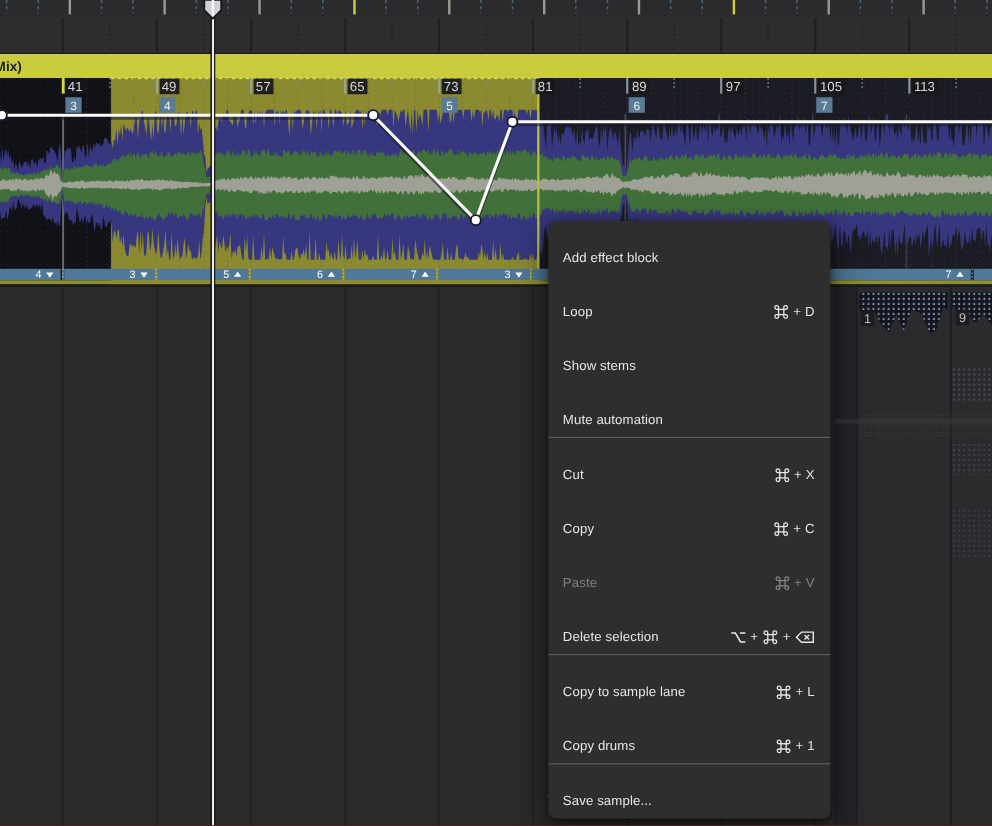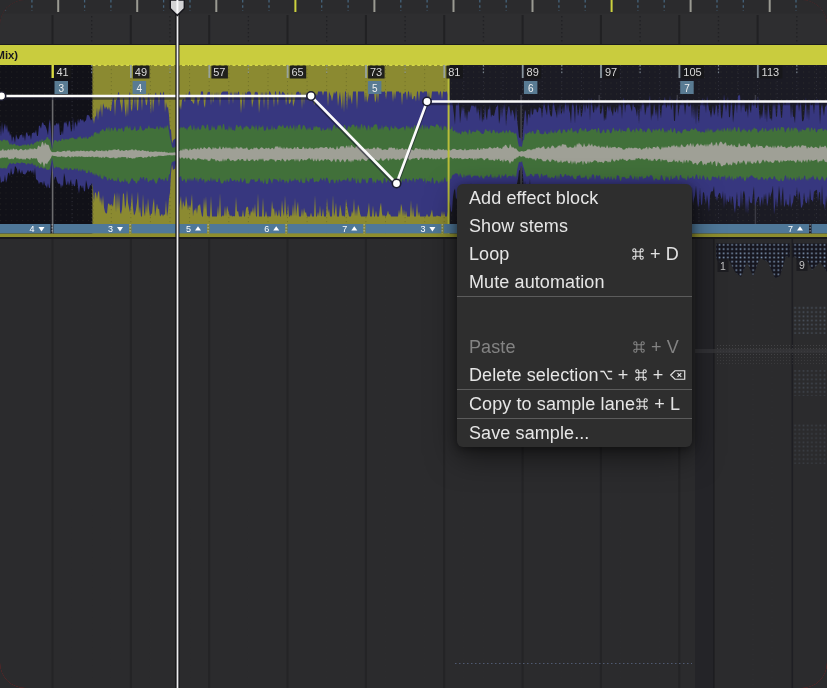--- a/index.html
+++ b/index.html
@@ -1,21 +1,21 @@
 <!DOCTYPE html>
 <html><head><meta charset="utf-8"><style>
 html,body{margin:0;padding:0;background:#2b2b2d;}
-#app{position:relative;width:827px;height:688px;overflow:hidden;font-family:"Liberation Sans",sans-serif;background:#b91c1c;border-radius:25px;}
+#app{position:relative;width:827px;height:688px;overflow:hidden;font-family:"Liberation Sans",sans-serif;background:#b91c1c;}
 #base{position:absolute;left:0;top:0;}
 #menu{position:absolute;left:457px;top:184px;width:235px;background:#2e2e2e;border-radius:6px;
   box-shadow:0 10px 30px rgba(0,0,0,0.5),0 2px 8px rgba(0,0,0,0.4);padding:0;z-index:5;}
-.mi{height:28px;display:flex;align-items:center;justify-content:space-between;padding:0 13px 0 12px;
-  font-size:18px;color:#e6e6e6;white-space:nowrap;letter-spacing:0.15px;}
+.mi{height:28px;display:flex;align-items:center;justify-content:space-between;padding:17px 13px 0 12px;
+  font-size:11px;color:#e6e6e6;white-space:nowrap;letter-spacing:0.15px;}
 .mi .lb{letter-spacing:0.1px;}
-.mi.dim{color:#838383;margin-top:36px;}
+.mi.dim{color:#838383;}
 .sc{display:flex;align-items:center;color:#e3e3e3;}
 .mi.dim .sc{color:#838383;}
 .sc .dim{color:#838383;}
 .sep{height:1px;background:#5c5c5c;}
 .ki{width:14px;height:14px;display:inline-block;}
 </style></head><body>
 <div id="app">
 <div id="base"><svg width="827" height="688" viewBox="0 0 827 688" font-family="Liberation Sans, sans-serif">
 <defs>
 <pattern id="pdots" width="4.2" height="4.2" patternUnits="userSpaceOnUse">
@@ -299,35 +299,53 @@
 <rect x="175.4" y="0" width="4" height="688" fill="#0f0f12"></rect>
 <rect x="176.6" y="0" width="1.8" height="688" fill="#ededef"></rect>
 <path d="M170.3,0 L184.3,0 L184.3,8.5 L177.3,15.5 L170.3,8.5 Z" fill="#d2d2d4" stroke="#16161c" stroke-width="1.4"></path>
 <rect x="176.4" y="0" width="2" height="13" fill="#f6f6f8"></rect>
 </svg></div>
 <div id="menu">
       <div class="mi">
         <span class="lb">Add effect block</span>
       </div>
       <div class="mi">
+        <span class="lb">Loop</span>
+        <span class="sc">
+          <svg class="ki" viewBox="0 0 16 16">
+            <path d="M5.5,5.5 H10.5 V10.5 H5.5 Z M5.5,5.5 V3.75 A1.75,1.75 0 1 0 3.75,5.5 H5.5 M10.5,5.5 V3.75 A1.75,1.75 0 1 1 12.25,5.5 H10.5 M10.5,10.5 V12.25 A1.75,1.75 0 1 0 12.25,10.5 H10.5 M5.5,10.5 V12.25 A1.75,1.75 0 1 1 3.75,10.5 H5.5" fill="none" stroke="#e6e6e6" stroke-width="1.25"></path>
+          </svg>
+          <span>&nbsp;+ D</span>
+        </span>
+      </div>
+      <div class="mi">
         <span class="lb">Show stems</span>
       </div>
       <div class="mi">
-        <span class="lb">Loop</span>
-        <span class="sc">
-          <svg class="ki" viewBox="0 0 16 16">
-            <path d="M5.5,5.5 H10.5 V10.5 H5.5 Z M5.5,5.5 V3.75 A1.75,1.75 0 1 0 3.75,5.5 H5.5 M10.5,5.5 V3.75 A1.75,1.75 0 1 1 12.25,5.5 H10.5 M10.5,10.5 V12.25 A1.75,1.75 0 1 0 12.25,10.5 H10.5 M5.5,10.5 V12.25 A1.75,1.75 0 1 1 3.75,10.5 H5.5" fill="none" stroke="#e6e6e6" stroke-width="1.25"></path>
-          </svg>
-          <span>&nbsp;+ D</span>
-        </span>
-      </div>
-      <div class="mi">
         <span class="lb">Mute automation</span>
       </div>
       <div class="sep"></div>
+      <div class="mi">
+        <span class="lb">Cut</span>
+        <span class="sc">
+          <svg class="ki" viewBox="0 0 16 16">
+            <path d="M5.5,5.5 H10.5 V10.5 H5.5 Z M5.5,5.5 V3.75 A1.75,1.75 0 1 0 3.75,5.5 H5.5 M10.5,5.5 V3.75 A1.75,1.75 0 1 1 12.25,5.5 H10.5 M10.5,10.5 V12.25 A1.75,1.75 0 1 0 12.25,10.5 H10.5 M5.5,10.5 V12.25 A1.75,1.75 0 1 1 3.75,10.5 H5.5" fill="none" stroke="#e6e6e6" stroke-width="1.25"></path>
+          </svg>
+          <span>&nbsp;+ X</span>
+        </span>
+      </div>
+      <div class="mi">
+        <span class="lb">Copy</span>
+        <span class="sc">
+          <svg class="ki" viewBox="0 0 16 16">
+            <path d="M5.5,5.5 H10.5 V10.5 H5.5 Z M5.5,5.5 V3.75 A1.75,1.75 0 1 0 3.75,5.5 H5.5 M10.5,5.5 V3.75 A1.75,1.75 0 1 1 12.25,5.5 H10.5 M10.5,10.5 V12.25 A1.75,1.75 0 1 0 12.25,10.5 H10.5 M5.5,10.5 V12.25 A1.75,1.75 0 1 1 3.75,10.5 H5.5" fill="none" stroke="#e6e6e6" stroke-width="1.25"></path>
+          </svg>
+          <span>&nbsp;+ C</span>
+        </span>
+      </div>
       <div class="mi dim">
         <span class="lb">Paste</span>
         <span class="sc">
           <svg class="ki" viewBox="0 0 16 16">
             <path d="M5.5,5.5 H10.5 V10.5 H5.5 Z M5.5,5.5 V3.75 A1.75,1.75 0 1 0 3.75,5.5 H5.5 M10.5,5.5 V3.75 A1.75,1.75 0 1 1 12.25,5.5 H10.5 M10.5,10.5 V12.25 A1.75,1.75 0 1 0 12.25,10.5 H10.5 M5.5,10.5 V12.25 A1.75,1.75 0 1 1 3.75,10.5 H5.5" fill="none" stroke="#838383" stroke-width="1.25"></path>
           </svg>
           <span class="dim">&nbsp;+ V</span>
         </span>
       </div>
       <div class="mi">
@@ -350,17 +368,26 @@
       <div class="sep"></div>
       <div class="mi">
         <span class="lb">Copy to sample lane</span>
         <span class="sc">
           <svg class="ki" viewBox="0 0 16 16">
             <path d="M5.5,5.5 H10.5 V10.5 H5.5 Z M5.5,5.5 V3.75 A1.75,1.75 0 1 0 3.75,5.5 H5.5 M10.5,5.5 V3.75 A1.75,1.75 0 1 1 12.25,5.5 H10.5 M10.5,10.5 V12.25 A1.75,1.75 0 1 0 12.25,10.5 H10.5 M5.5,10.5 V12.25 A1.75,1.75 0 1 1 3.75,10.5 H5.5" fill="none" stroke="#e6e6e6" stroke-width="1.25"></path>
           </svg>
           <span>&nbsp;+ L</span>
         </span>
       </div>
+      <div class="mi">
+        <span class="lb">Copy drums</span>
+        <span class="sc">
+          <svg class="ki" viewBox="0 0 16 16">
+            <path d="M5.5,5.5 H10.5 V10.5 H5.5 Z M5.5,5.5 V3.75 A1.75,1.75 0 1 0 3.75,5.5 H5.5 M10.5,5.5 V3.75 A1.75,1.75 0 1 1 12.25,5.5 H10.5 M10.5,10.5 V12.25 A1.75,1.75 0 1 0 12.25,10.5 H10.5 M5.5,10.5 V12.25 A1.75,1.75 0 1 1 3.75,10.5 H5.5" fill="none" stroke="#e6e6e6" stroke-width="1.25"></path>
+          </svg>
+          <span>&nbsp;+ 1</span>
+        </span>
+      </div>
       <div class="sep"></div>
       <div class="mi">
         <span class="lb">Save sample...</span>
       </div>
     </div>
 </div>
 </body></html>

